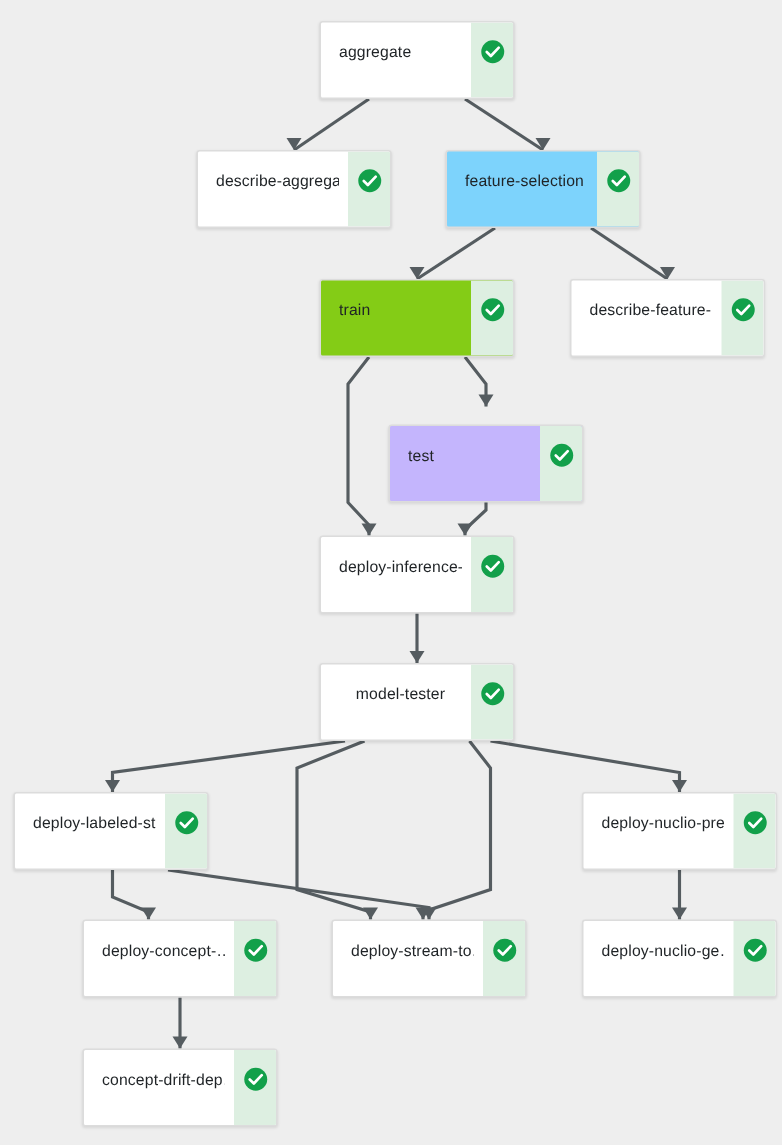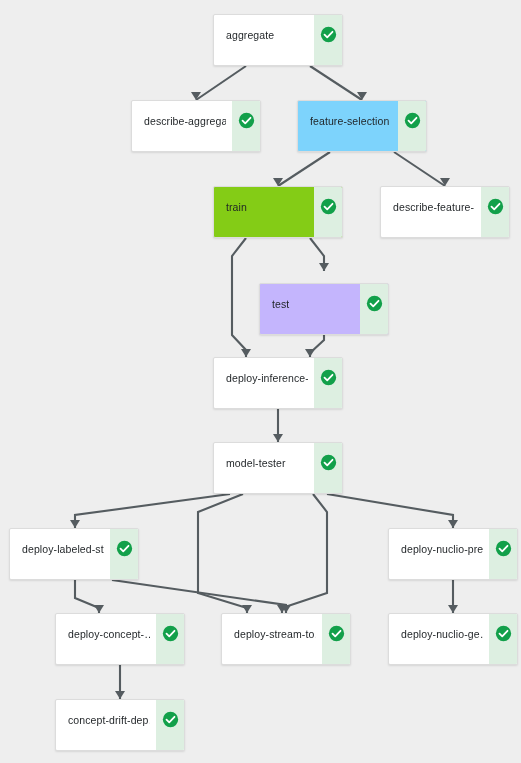--- a/index.html
+++ b/index.html
@@ -171,21 +171,21 @@
       <div class="node" style="left: 213px; top: 357px; width: 130px; height: 52px; background: rgb(255, 255, 255); border-color: rgb(220, 220, 220);">
         <div class="node-status-strip" style="background: rgb(221, 239, 225);"></div>
         <div class="node-label" style="color: rgb(31, 35, 38);">deploy-inference-…</div>
         <svg class="status-icon" viewBox="0 0 20 20">
           <circle cx="10" cy="10" r="9" fill="#12a04a"></circle>
           <path d="M 5.3 10.2 L 8.5 13.3 L 14.7 6.8" fill="none" stroke="#ffffff" stroke-width="2.1" stroke-linecap="round" stroke-linejoin="round"></path>
         </svg>
       </div>
       <div class="node" style="left: 213px; top: 442px; width: 130px; height: 52px; background: rgb(255, 255, 255); border-color: rgb(220, 220, 220);">
         <div class="node-status-strip" style="background: rgb(221, 239, 225);"></div>
-        <div class="node-label" style="color: rgb(31, 35, 38);">model-tester</div>
+        <div class="node-label" style="color: rgb(31, 35, 38); text-align: center;">model-tester</div>
         <svg class="status-icon" viewBox="0 0 20 20">
           <circle cx="10" cy="10" r="9" fill="#12a04a"></circle>
           <path d="M 5.3 10.2 L 8.5 13.3 L 14.7 6.8" fill="none" stroke="#ffffff" stroke-width="2.1" stroke-linecap="round" stroke-linejoin="round"></path>
         </svg>
       </div>
       <div class="node" style="left: 9px; top: 528px; width: 130px; height: 52px; background: rgb(255, 255, 255); border-color: rgb(220, 220, 220);">
         <div class="node-status-strip" style="background: rgb(221, 239, 225);"></div>
         <div class="node-label" style="color: rgb(31, 35, 38);">deploy-labeled-st…</div>
         <svg class="status-icon" viewBox="0 0 20 20">
           <circle cx="10" cy="10" r="9" fill="#12a04a"></circle>

